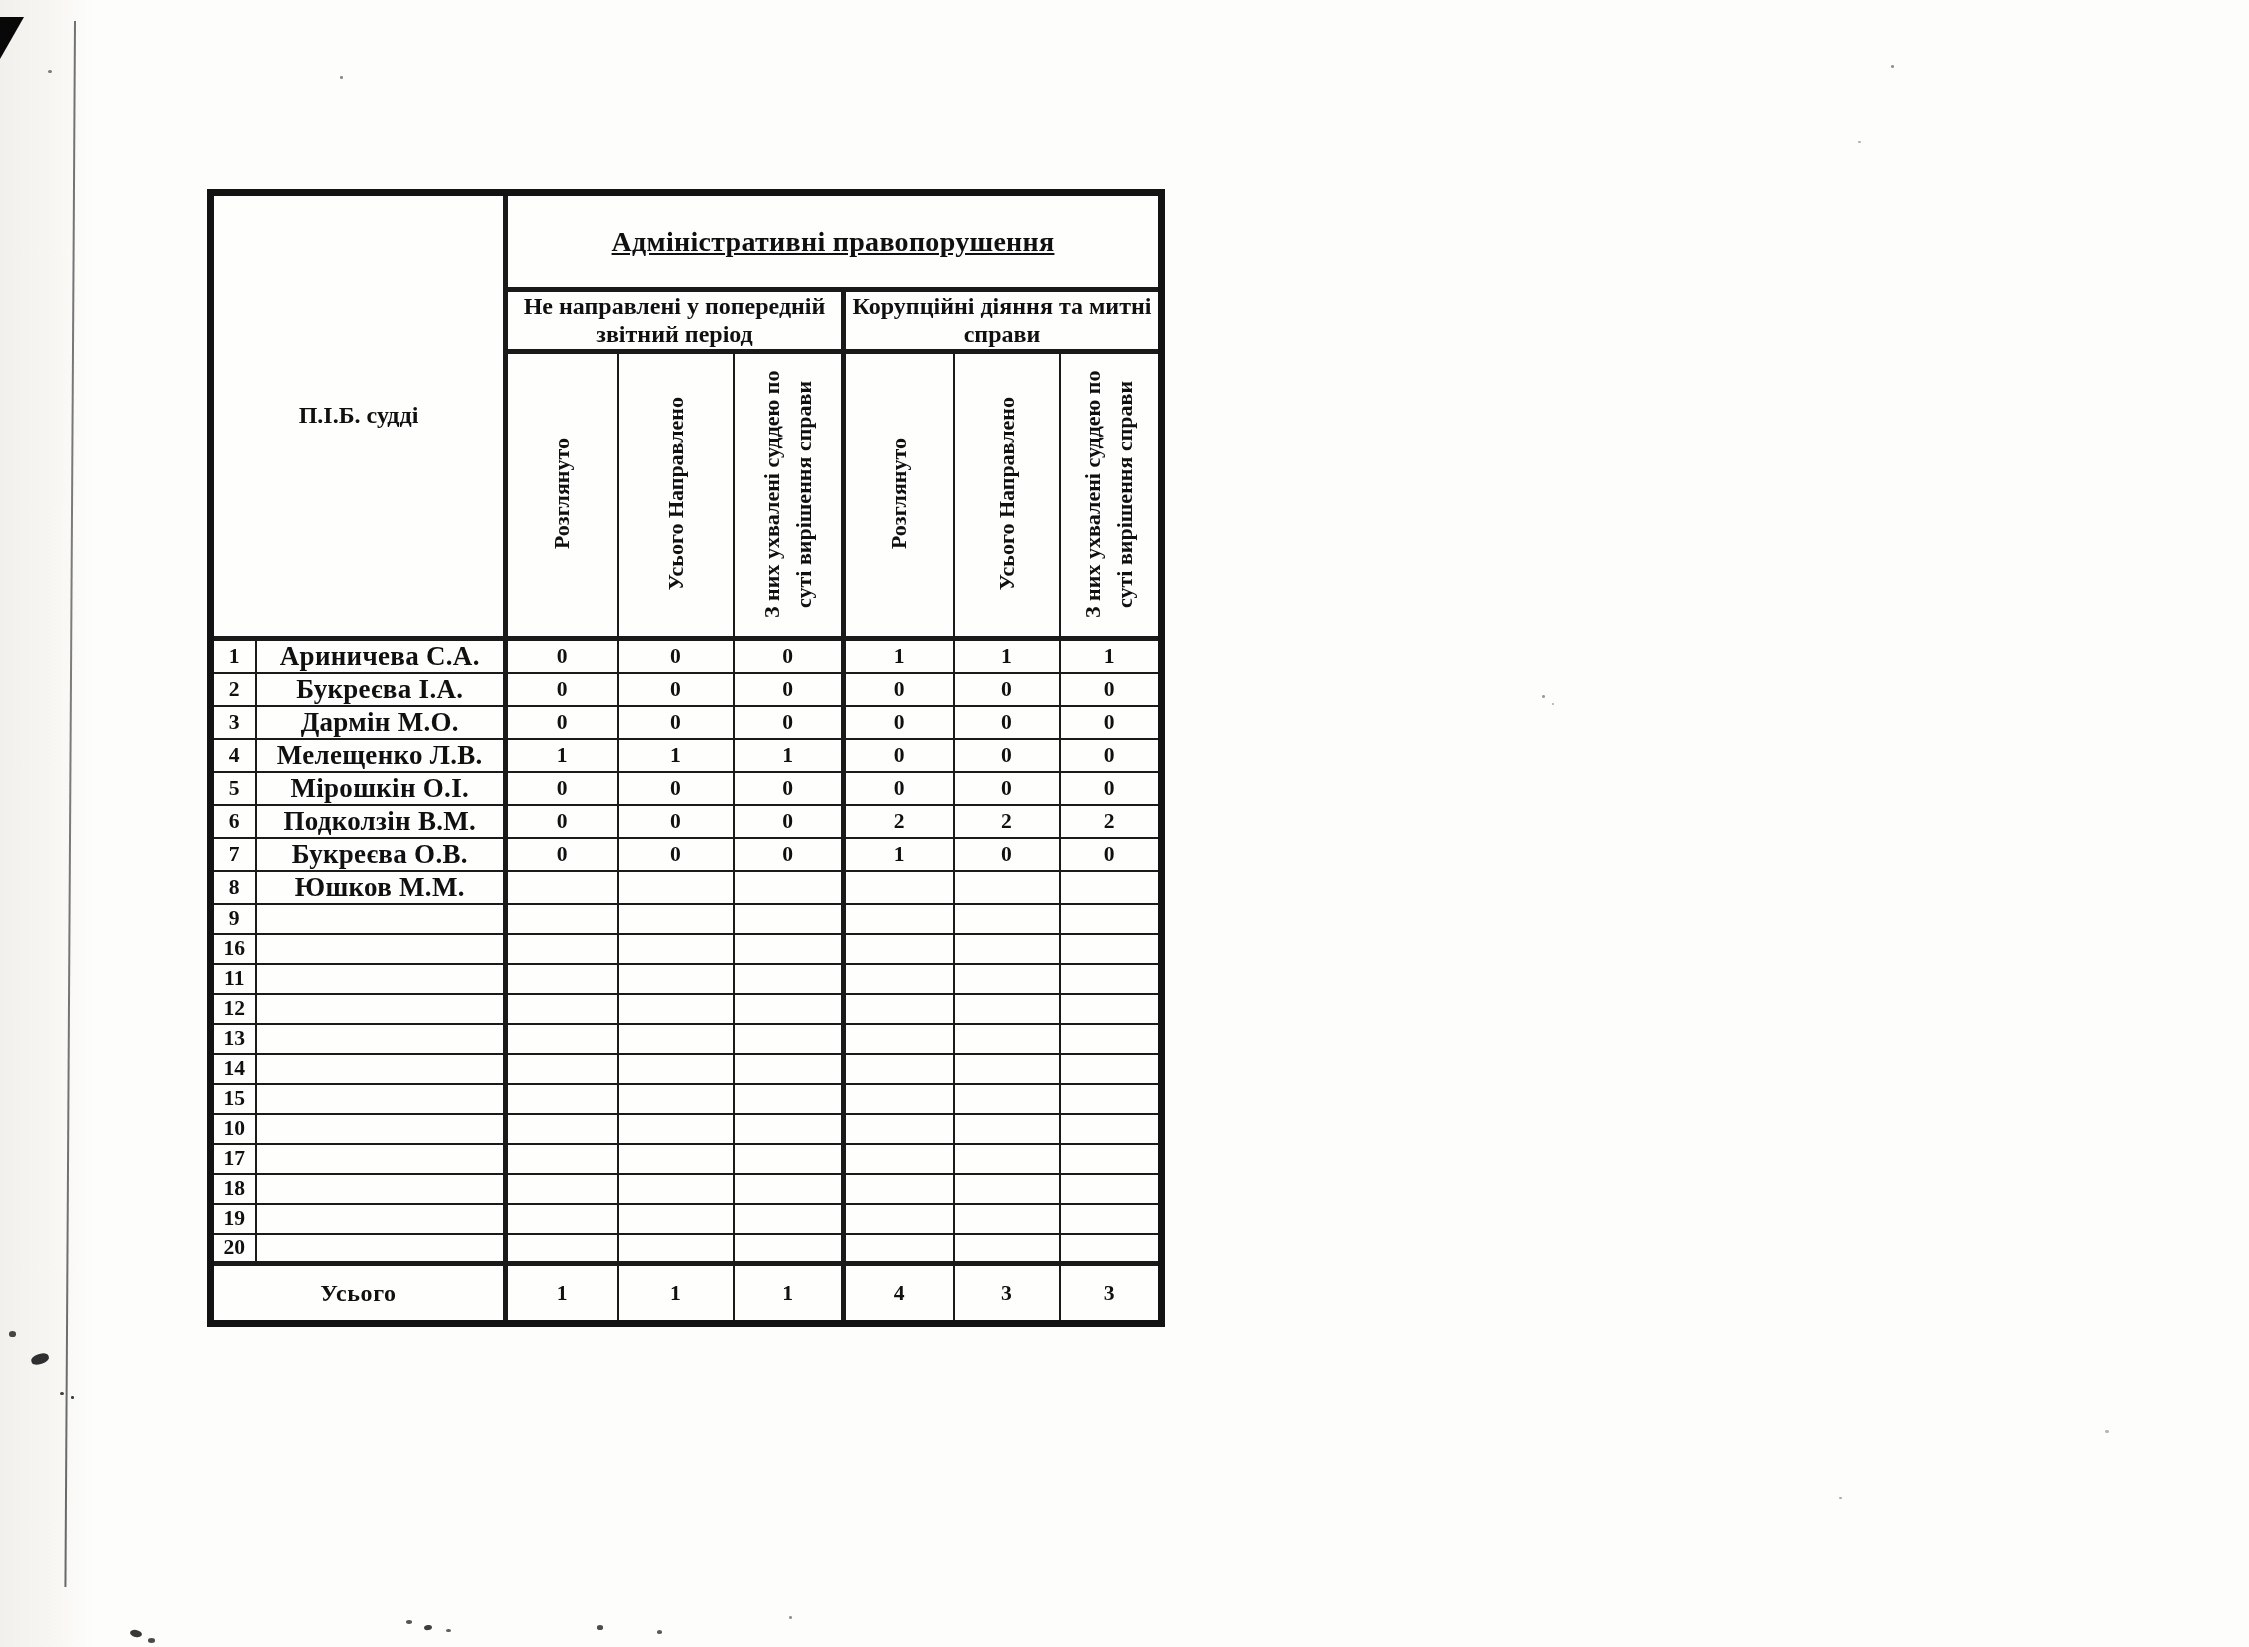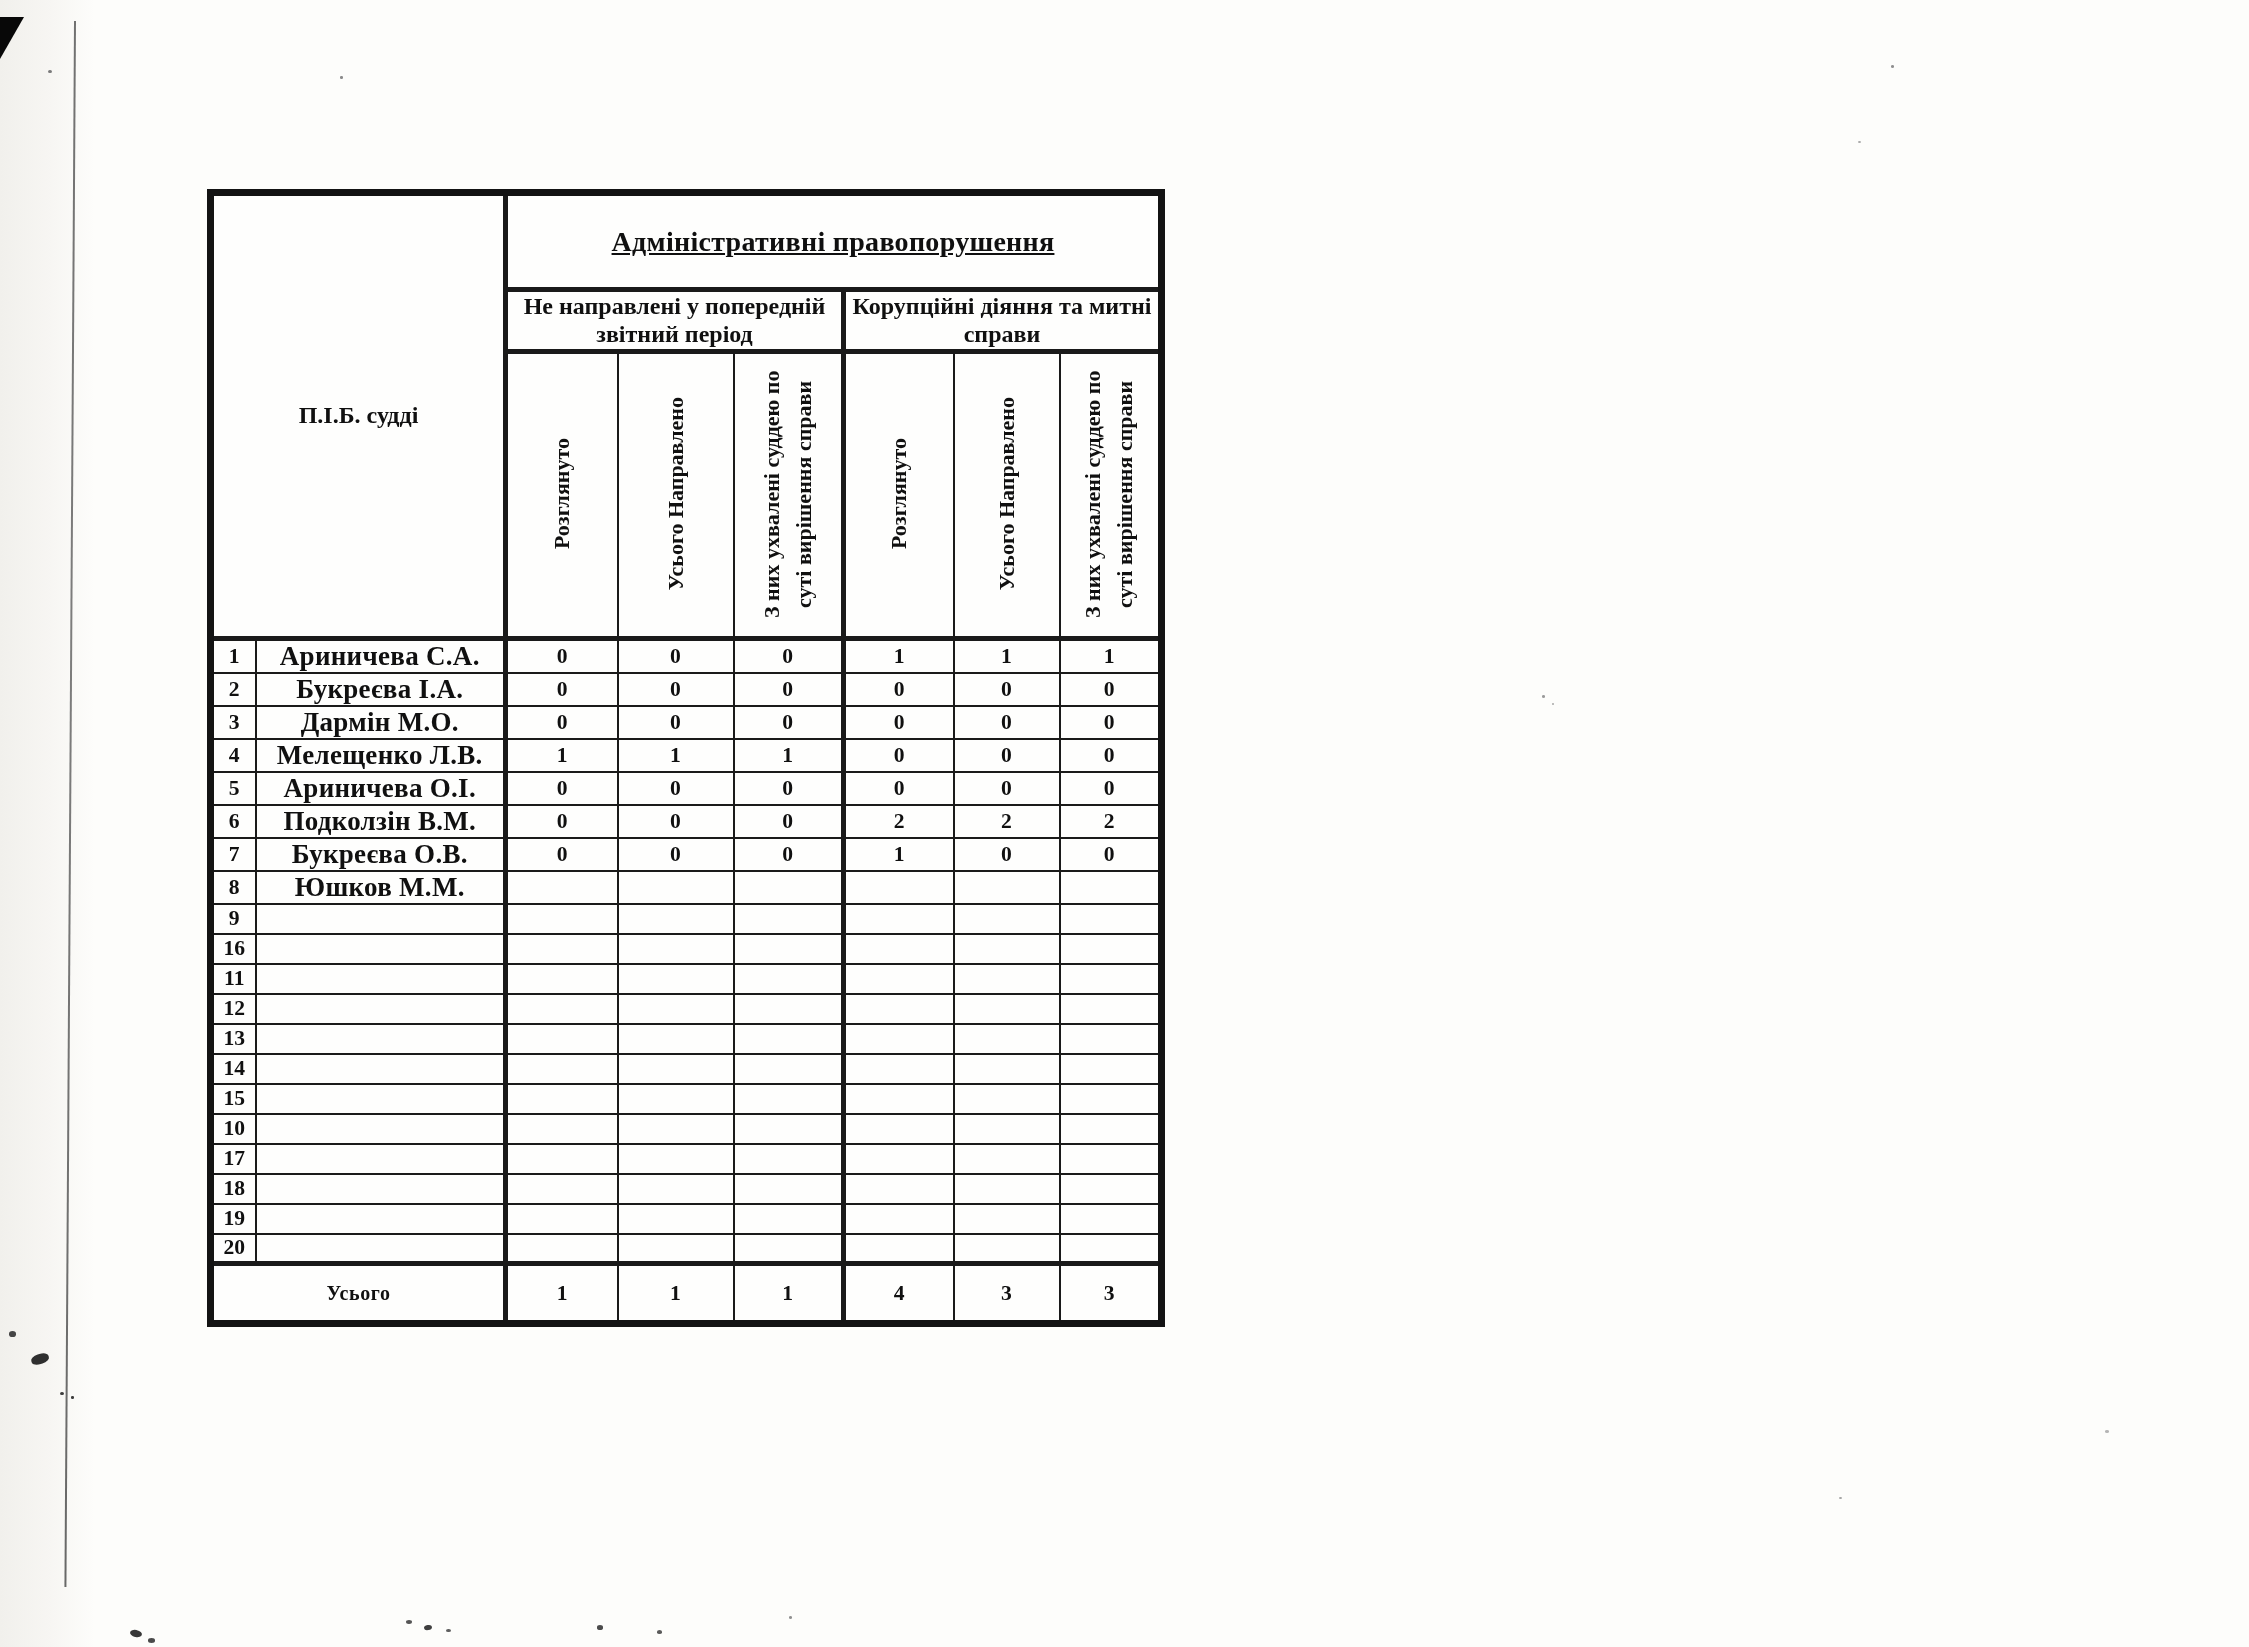--- a/index.html
+++ b/index.html
@@ -79,21 +79,21 @@
     transform: rotate(180deg);
     max-height: 280px;
     font-size: 22px;
     line-height: 1.45;
     font-weight: bold;
     white-space: normal;
   }
   td.num   { font-size: 21.6px; }
   td.jname { font-size: 27px; letter-spacing: 0.3px; }
   td.val   { font-size: 21.6px; }
-  td.total-label { font-size: 20px; letter-spacing: 0.6px; }
+  td.total-label { font-size: 24px; letter-spacing: 0.6px; }
 </style>
 </head>
 <body>
 
 <div class="page">
 
   <div class="edge-shade"></div>
   <div class="fold-line"></div>
   <div class="corner-mark"></div>
 
@@ -201,21 +201,21 @@
           <td class="jname t-r">Мелещенко Л.В.</td>
           <td class="val">1</td>
           <td class="val">1</td>
           <td class="val">1</td>
           <td class="val t-l">0</td>
           <td class="val">0</td>
           <td class="val">0</td>
         </tr>
         <tr class="data-row">
           <td class="num">5</td>
-          <td class="jname t-r">Ариничева О.І.</td>
+          <td class="jname t-r">Мірошкін О.І.</td>
           <td class="val">0</td>
           <td class="val">0</td>
           <td class="val">0</td>
           <td class="val t-l">0</td>
           <td class="val">0</td>
           <td class="val">0</td>
         </tr>
         <tr class="data-row">
           <td class="num">6</td>
           <td class="jname t-r">Подколзін В.М.</td>

